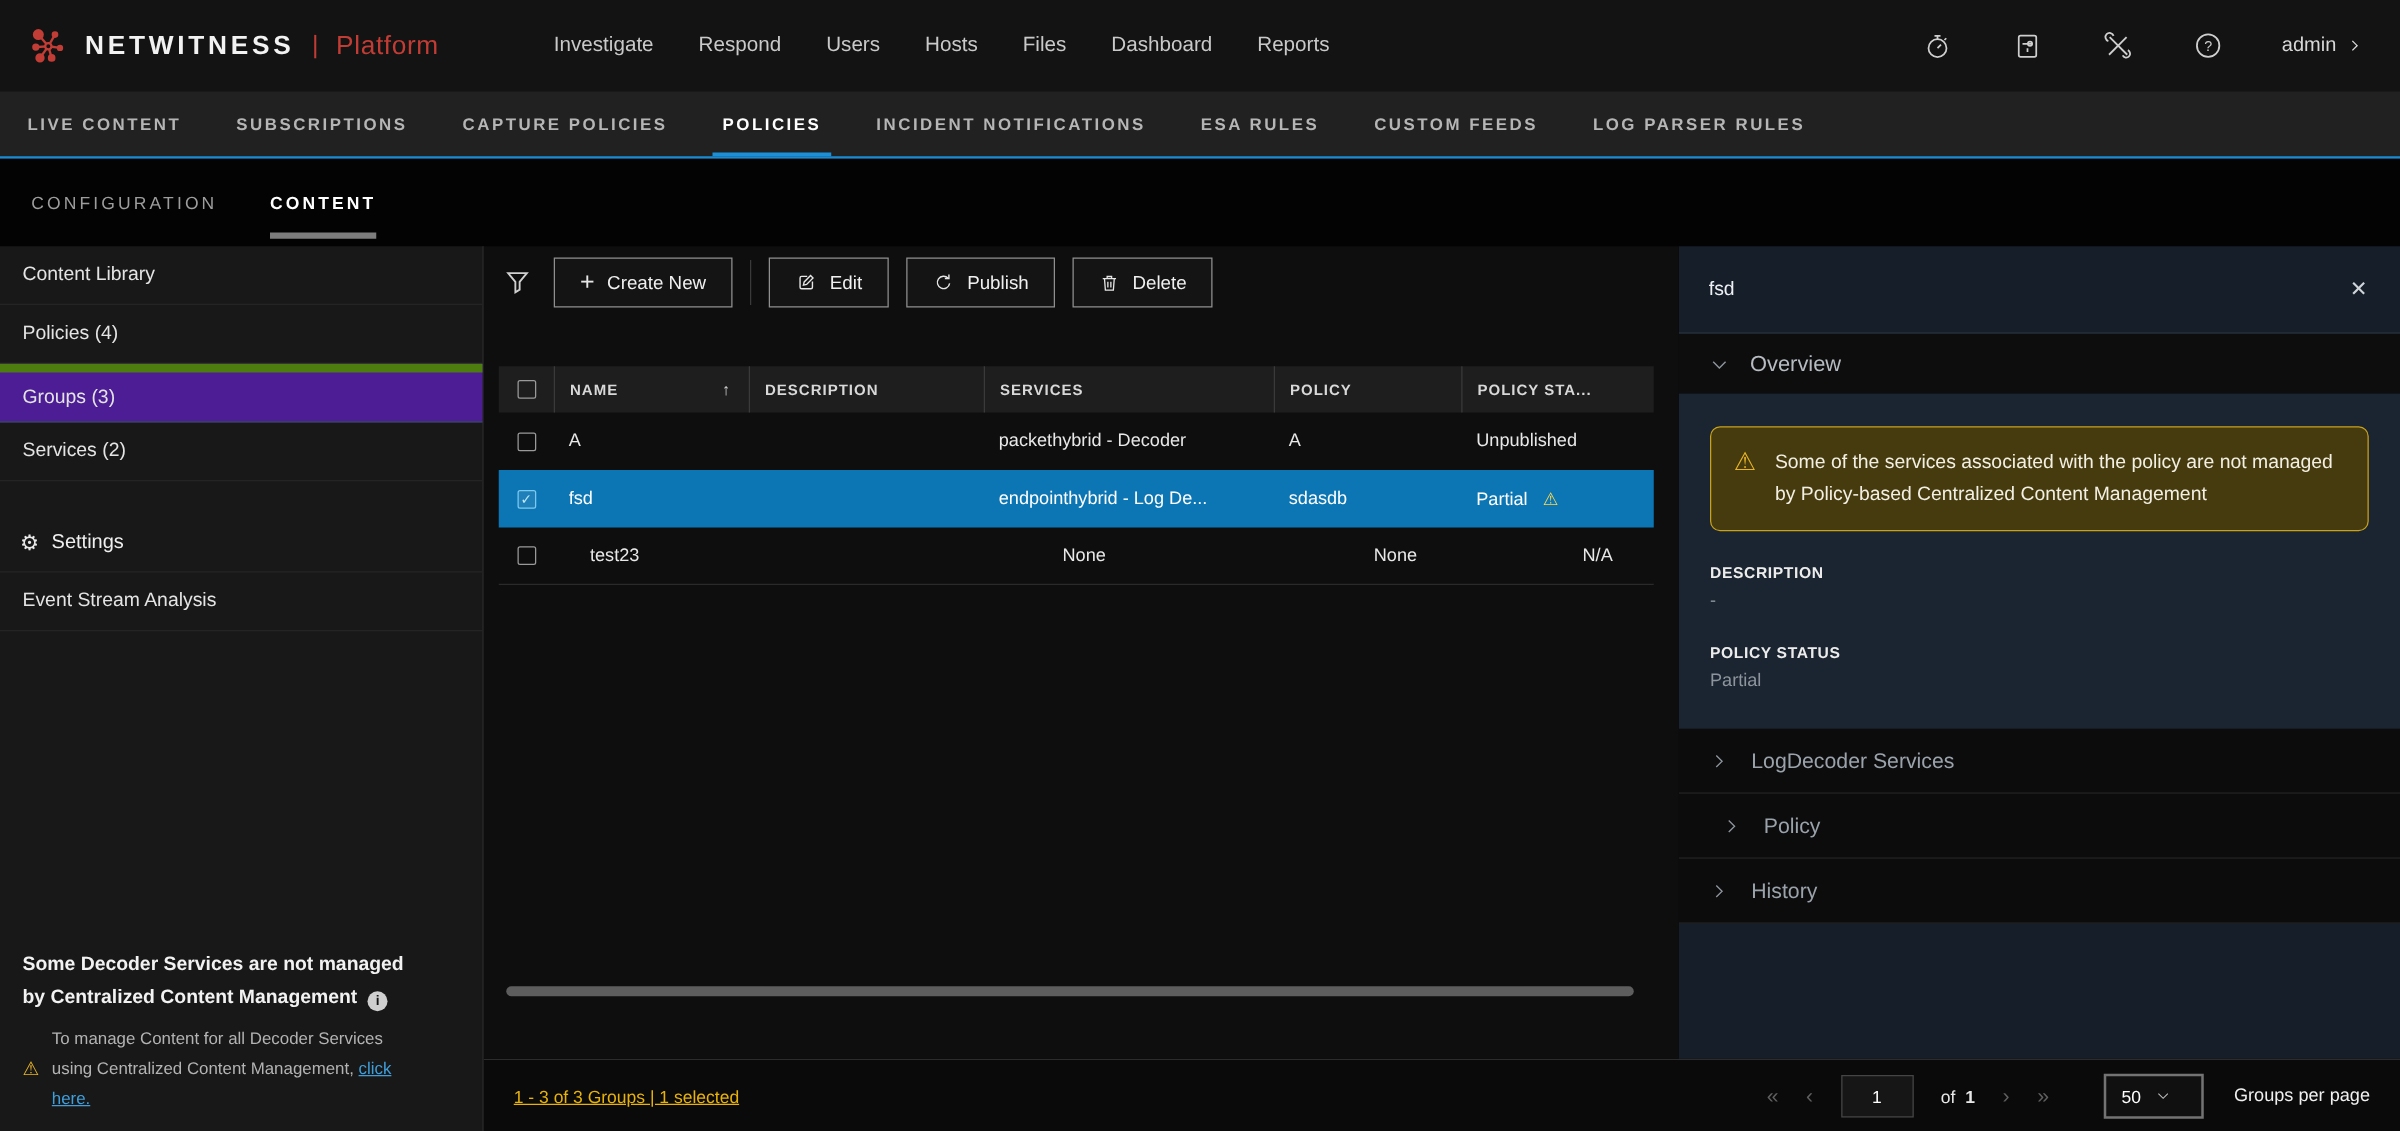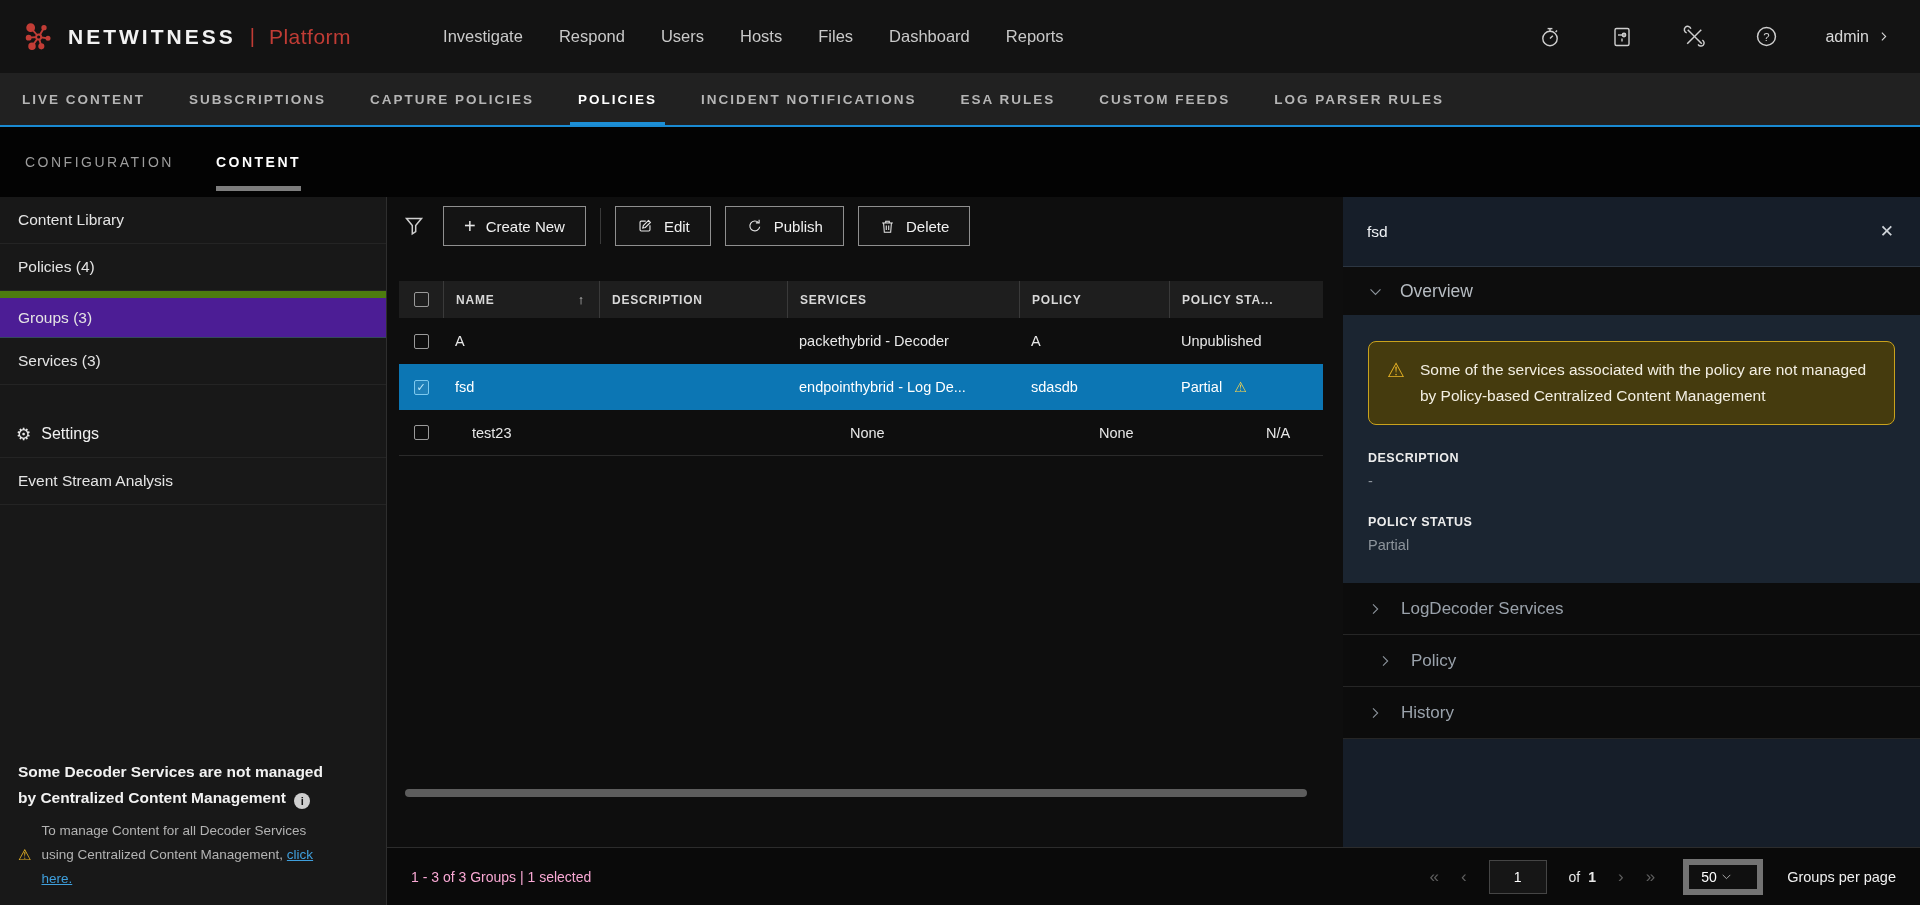--- a/index.html
+++ b/index.html
@@ -61,21 +61,21 @@
   .toolbar { display:flex; align-items:center; gap:14px; height:42px; }
   .filter-btn { width:30px; height:30px; display:flex; align-items:center; justify-content:center; cursor:pointer; }
   .filter-btn svg { stroke:#cfcfcf; fill:none; stroke-width:1.5; }
   .tbtn { height:40px; display:flex; align-items:center; gap:10px; padding:0 20px; background:#141414;
     border:1px solid #8f8f8f; color:#f0f0f0; font-size:15px; cursor:pointer; }
   .tbtn svg { stroke:#e6e6e6; fill:none; stroke-width:1.5; }
   .tbtn .plus { font-size:20px; font-weight:400; color:#e6e6e6; line-height:1; }
   .tool-sep { width:1px; height:36px; background:#3a3a3a; }
 
   
-  .grid { width:924px; margin-top:34px; }
+  .grid { width:924px; margin-top:46px; }
   .grid-row { display:grid; grid-template-columns:44px 156px 188px 232px 150px 154px; align-items:center; }
   .grid-head { background:#1e1e1e; height:37px; }
   .hcell { display:flex; align-items:center; height:100%; padding-left:12px; color:#d8d8d8;
     font-size:12px; font-weight:700; letter-spacing:.8px; border-left:1px solid #3a3a3a; }
   .hcell:first-child { border-left:none; justify-content:center; padding-left:0; }
   .sort-arrow { margin-left:auto; margin-right:14px; color:#cfcfcf; font-size:13px; font-weight:400; }
   .drow { height:46px; color:#e8e8e8; font-size:14.5px; cursor:pointer; }
   .drow .cell { padding-left:12px; white-space:nowrap; overflow:hidden; }
   .drow .cb-cell { display:flex; justify-content:center; }
   .drow.selected { background:#0c76b4; color:#ffffff; }
@@ -107,29 +107,29 @@
     padding-left:24px; color:#9aa2ab; font-size:17px; border-bottom:1px solid #262626; cursor:pointer; }
   .collapse-row svg { stroke:#8d959d; fill:none; stroke-width:1.6; }
   .collapse-row.indent { padding-left:34px; }
   .panel-fill { flex:1; background:#161e29; }
 
   
   .right-wrap { flex:1; display:flex; flex-direction:column; }
   .content-row { flex:1; display:flex; }
   .footer { height:58px; background:#0a0a0a; border-top:1px solid #2c2c2c; display:flex;
     align-items:center; padding:0 24px; }
-  .summary { color:#f9a8d4; font-size:14px; }
+  .summary { color:#eab308; font-size:14px;text-decoration:underline; }
   .pager { margin-left:auto; display:flex; align-items:center; gap:22px; }
   .pg-arrow { color:#5f5f5f; font-size:17px; cursor:pointer; }
   .page-input { width:58px; height:34px; background:#161616; border:1px solid #454545; color:#fff;
     font-size:14px; text-align:center; font-family:"Liberation Sans", sans-serif; }
   .of-group { display:flex; gap:8px; color:#e8e8e8; font-size:14px; }
   .of-group .tot { font-weight:700; }
-  .size-select { width:80px; height:36px; background:#101010; border:6px solid #737373; display:flex;
-    align-items:center; padding:0 24px 0 12px; color:#fff; font-size:14px; cursor:pointer; margin-left:6px; }
+  .size-select { width:80px; height:36px; background:#101010; border:2px solid #737373; display:flex;
+    align-items:center; padding:0 24px 0 12px; color:#fff; font-size:14px; cursor:pointer; margin-left:22px; }
   .size-select svg { margin-left:auto; stroke:#bdbdbd; fill:none; stroke-width:1.6; }
   .per-label { color:#f0f0f0; font-size:14.5px; margin-left:2px; }
 </style>
 </head>
 <body>
 
 <div class="topbar">
   <div class="brand">
     <svg width="32" height="32" viewBox="0 0 24 24">
       <g stroke="#c23d36" stroke-width="1.4" fill="#c23d36">
@@ -217,21 +217,21 @@
   <span class="nav3-item">CONFIGURATION</span>
   <span class="nav3-item active">CONTENT</span>
 </div>
 
 <div class="shell">
 
   <div class="sidebar">
     <div class="side-item">Content Library</div>
     <div class="side-item">Policies (4)</div>
     <div class="side-item selected">Groups (3)</div>
-    <div class="side-item">Services (3)</div>
+    <div class="side-item">Services (2)</div>
     <div class="side-settings">
       <span class="gear">⚙</span>
       <span>Settings</span>
     </div>
     <div class="side-item">Event Stream Analysis</div>
 
     <div class="notice">
       <div class="notice-title">
         <span>Some Decoder Services are not managed by Centralized Content Management</span>
         <span class="info-badge">i</span>

